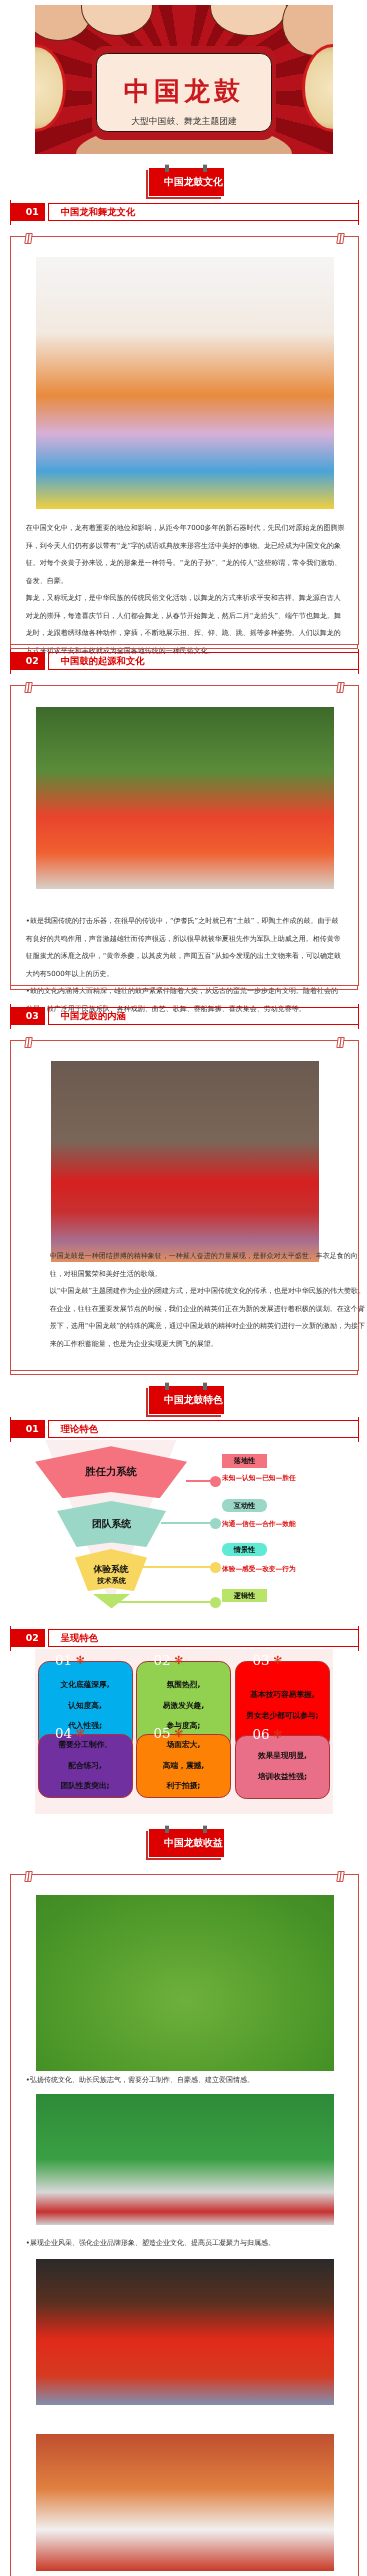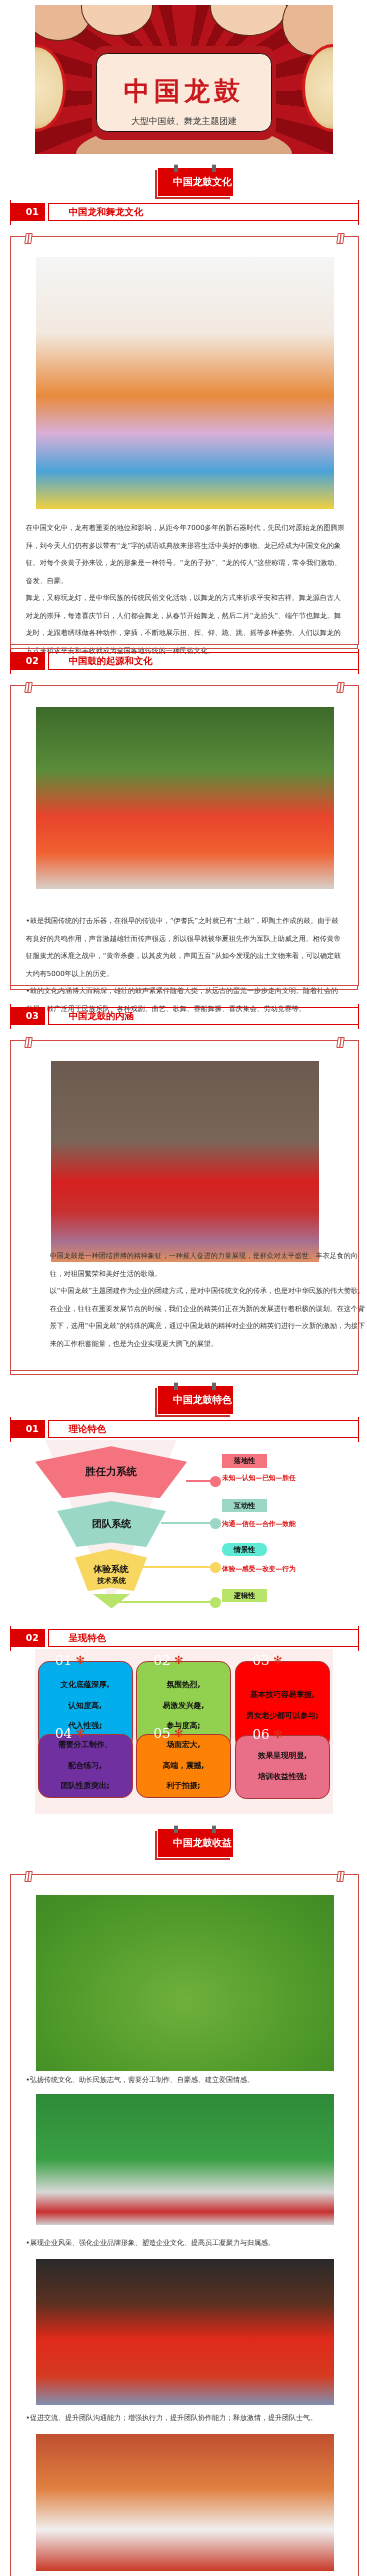--- a/index.html
+++ b/index.html
@@ -12,32 +12,32 @@
   .banner .cloud { position: absolute; border-radius: 50%; background: #e8b894; border: 1px solid #5a2a1a; }
   .banner .drum { position: absolute; top: 39px; width: 62px; height: 88px; border-radius: 50%;
     background: radial-gradient(circle, #f6e6c0 0%, #e9d3a0 70%, #c8a060 100%); border: 3.1px solid #d21c1c; }
   .banner .plaque { position: absolute; left: 57px; top: 41px; width: 184px; height: 94px; background: #b3161d; border-radius: 13.4px; }
   .banner .plaque-inner { position: absolute; left: 4.1px; top: 7.2px; right: 4.1px; bottom: 7.2px; background: #fbeadb; border-radius: 11.3px; border: 1.5px solid #2b1212; }
   .banner .b-title { position: absolute; left: 0; right: 0; top: 20.6px; text-align: center; font-family: "DejaVu Serif", serif; font-weight: bold; font-size: 26px; color: #c9191f; letter-spacing: 4.1px; }
   .banner .b-sub { position: absolute; left: 0; right: 0; top: 62px; text-align: center; font-size: 8.8px; color: #333; }
   .banner .hill { position: absolute; bottom: -31px; left: 41px; width: 216px; height: 62px; border-radius: 50%; background: #d9a882; }
 
   
-  .ribbon { position: absolute; left: 155px; width: 76px; height: 35px; padding-left: 28px; }
+  .ribbon { position: absolute; left: 146px; width: 76px; height: 35px; padding-left: 28px; }
   .ribbon .shadow { position: absolute; left: 0; top: 6.2px; width: 75px; height: 29px; border-left: 2.1px solid #c9302c; border-bottom: 2.1px solid #c9302c; }
   .ribbon .box { position: absolute; left: 2.6px; top: 4.1px; width: 75px; height: 28px; background: #dd0000; color: #fff; font-weight: bold; font-size: 9.8px; display: flex; align-items: center; padding-left: 15.5px; }
   .ribbon .pin { position: absolute; top: 0; width: 4.1px; height: 8.2px; background: #666; border-top: 1.5px solid #ccc; }
   .ribbon .pin.l { left: 19px; } .ribbon .pin.r { left: 57px; }
 
   
   .num-head { position: absolute; left: 9.8px; width: 349px; height: 25px; }
   .num-head .vbar { position: absolute; top: 0; bottom: 0; width: 0.5px; background: #dd0000; }
   .num-head .vbar.l { left: 0; } .num-head .vbar.r { right: 0; }
   .num-head .num { position: absolute; left: 0; top: 3.1px; width: 35px; height: 17.5px; background: #dd0000; color: #fff; font-weight: bold; font-size: 9.3px; text-align: right; padding-right: 6.2px; line-height: 17.5px; }
-  .num-head .label-box { position: absolute; left: 38px; top: 3.1px; right: 0; height: 17.5px; border: 0.5px solid #dd0000; color: #dd0000; font-size: 9.3px; line-height: 16.5px; padding-left: 20px; font-weight: bold; }
+  .num-head .label-box { position: absolute; left: 38px; top: 3.1px; right: 0; height: 17.5px; border: 0.5px solid #dd0000; color: #dd0000; font-size: 9.3px; line-height: 16.5px; padding-left: 12px; font-weight: bold; }
 
   
   .frame { position: absolute; left: 9.8px; width: 349px; border: 0.5px solid #d14b45; }
   .frame .foot { position: absolute; left: -0.5px; right: -0.5px; bottom: -4.6px; height: 4.6px; border: 0.5px solid #d14b45; border-top: none; }
   .frame .clip { position: absolute; top: -4.1px; width: 6.2px; height: 9.3px; }
   .frame .clip::before, .frame .clip::after { content: ""; position: absolute; top: 0; width: 2.1px; height: 9.3px; border: 0.5px solid #d14b45; border-radius: 1px; transform: skewX(-8deg); background: #fff; }
   .frame .clip::before { left: 0; } .frame .clip::after { left: 3.1px; }
   .frame .clip.l { left: 14.4px; } .frame .clip.r { right: 14.4px; }
   .photo { position: absolute; overflow: hidden; }
   .ptext { position: absolute; left: 15px; width: 319px; font-size: 7px; line-height: 17.5px; color: #333; }
@@ -163,21 +163,21 @@
     <div class="seg" style="left:62px;top:154px;width:37px;height:14.4px;background:#b8e46a;clip-path:polygon(0 0,100% 0,50% 100%);font-size:0;"></div>
     <div style="position:absolute;left:66px;top:136px;width:29px;text-align:center;font-weight:bold;font-size:7.2px;color:#111;line-height:9.3px;">技术系统</div>
 
     <div class="conn" style="left:155px;top:40px;width:30px;background:#f5727f;"></div>
     <div class="dot" style="left:179px;top:36px;background:#f5727f;"></div>
     <div class="tag" style="top:14.4px;background:#f5727f;">落地性</div>
     <div class="tagline" style="top:34px;">未知—认知—已知—胜任</div>
 
     <div class="conn" style="left:130px;top:82px;width:55px;background:#9bd7c6;"></div>
     <div class="dot" style="left:179px;top:78px;background:#9bd7c6;"></div>
-    <div class="tag" style="top:59px;background:#9bd7c6;">互动性</div>
+    <div class="tag" style="top:59px;background:#9bd7c6;border-radius:6px;">互动性</div>
     <div class="tagline" style="top:80px;">沟通—信任—合作—效能</div>
 
     <div class="conn" style="left:108px;top:126px;width:76px;background:#f8d760;"></div>
     <div class="dot" style="left:179px;top:122px;background:#f8d760;"></div>
     <div class="tag" style="top:103px;background:#5eead4;border-radius:6px;">情景性</div>
     <div class="tagline" style="top:125px;">体验—感受—改变—行为</div>
 
     <div class="conn" style="left:88px;top:161px;width:97px;background:#b8e46a;"></div>
     <div class="dot" style="left:179px;top:157px;background:#b8e46a;"></div>
     <div class="tag" style="top:149px;background:#b8e46a;">逻辑性</div>
@@ -241,21 +241,20 @@
   </div>
 
   <div class="frame" style="top:1874px;height:750px;">
     <span class="clip l"></span>
       <span class="clip r"></span>
     <div class="photo" style="left:25px;top:19.6px;width:298px;height:176px;background:radial-gradient(ellipse at 50% 60%,#6fb03c 0%,#4f9a2a 60%,#3f8a24 100%);"></div>
     <div class="ptext" style="top:197px;">•弘扬传统文化、助长民族志气，需要分工制作、自豪感、建立爱国情感。</div>
     <div class="photo" style="left:25px;top:219px;width:298px;height:131px;background:linear-gradient(180deg,#2e8a38 0%,#3aa044 50%,#d8d8d8 75%,#c83030 90%,#d0d0d0 100%);"></div>
     <div class="ptext" style="top:360px;">•展现企业风采、强化企业品牌形象、塑造企业文化、提高员工凝聚力与归属感。</div>
     <div class="photo" style="left:25px;top:384px;width:298px;height:146px;background:linear-gradient(180deg,#2a2a2a 0%,#5a3020 30%,#e02a1a 55%,#d63a20 80%,#8090b0 100%);"></div>
-    <div class="ptext" style="top:535px;">•促进交流、提升团队沟通能力；增强执行力，提升团队协作能力；释放激情，提升团队士气。</div>
     <div class="photo" style="left:25px;top:559px;width:298px;height:137px;background:linear-gradient(180deg,#c05030 0%,#e08040 40%,#f0f0f0 70%,#c83a28 100%);"></div>
     <div class="ptext" style="top:701px;">•鼓舞人心、建立自信、奋勇向前、永不放弃的精神；激发生活热情、树立正确价值观与人生目标。</div>
 
   </div>
 
   <div class="step" style="top:2701px;">
     
     
   </div>
 

